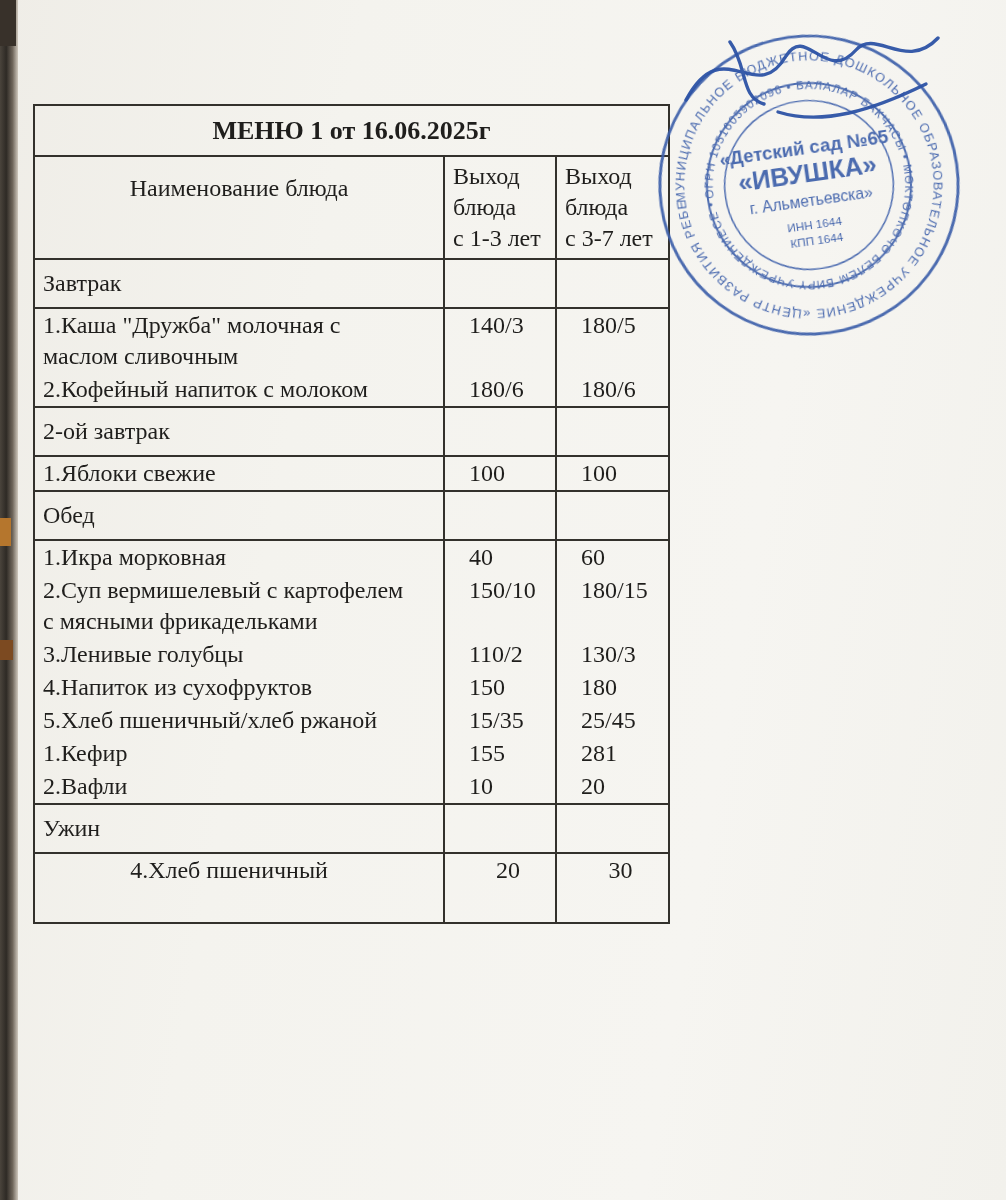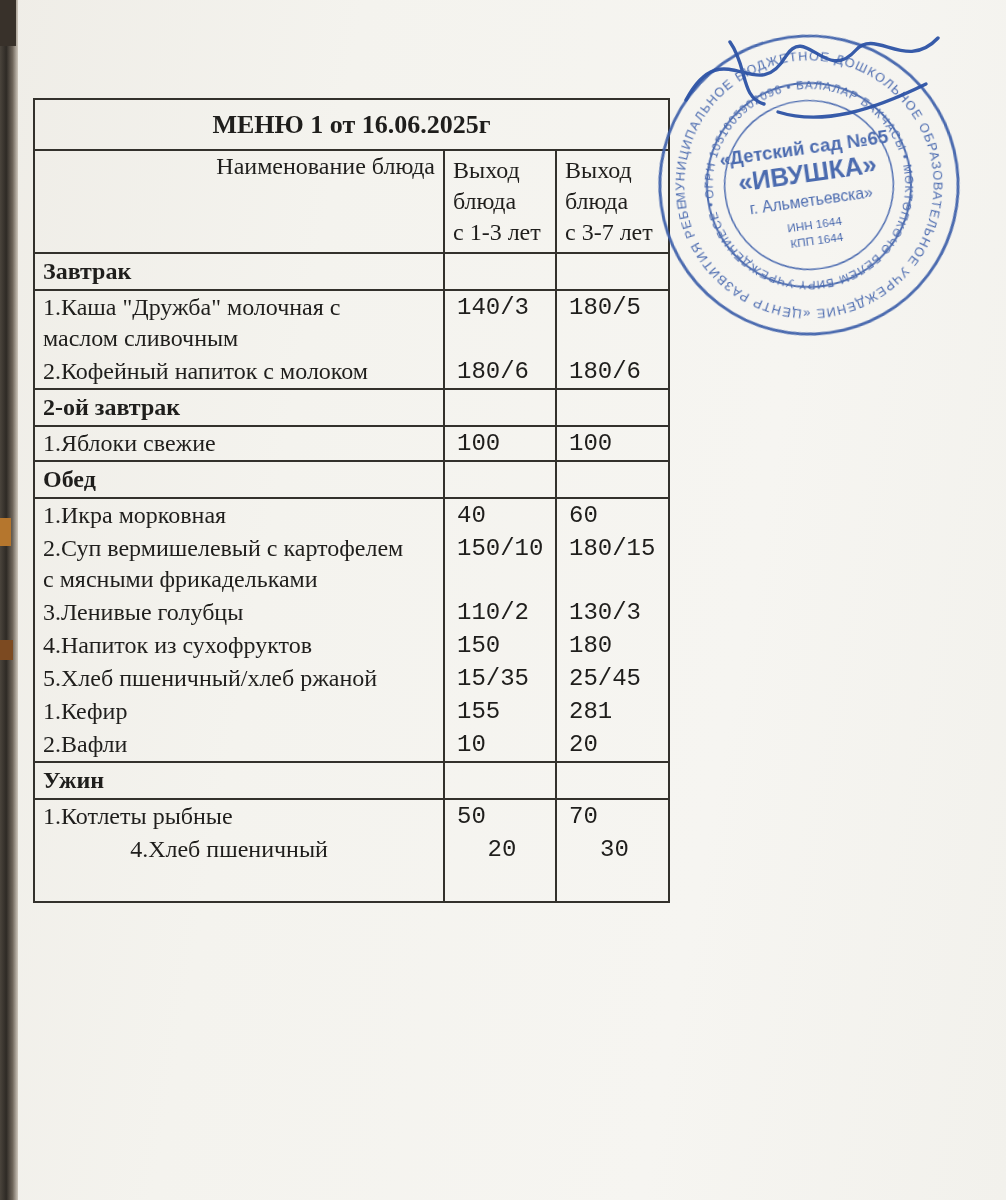--- a/index.html
+++ b/index.html
@@ -16,41 +16,41 @@
   
   .spine{
     position:absolute;left:0;top:0;width:18px;height:100%;
     background:linear-gradient(90deg,#4a443c 0%,#2e2a25 35%,#6f665b 70%,#cfc8bd 100%);
   }
   .spine-mark-a{position:absolute;left:0;top:518px;width:11px;height:28px;background:#b5762d;}
   .spine-mark-b{position:absolute;left:0;top:640px;width:13px;height:20px;background:#7c4a21;}
   .spine-mark-c{position:absolute;left:0;top:0;width:16px;height:46px;background:#38312a;}
 
   table.menu{
-    position:absolute;left:33px;top:98px;
+    position:absolute;left:33px;top:104px;
     width:635px;table-layout:fixed;border-collapse:collapse;
     font-size:24px;line-height:31px;
     border:2px solid #33312c;
   }
   .menu td,.menu th{
     border-left:2px solid #33312c;border-right:2px solid #33312c;
     padding:1px 8px;vertical-align:top;text-align:left;font-weight:normal;
   }
   .title-row td{
     border:2px solid #33312c;text-align:center;font-weight:bold;
     font-size:26px;padding:9px 8px;
   }
   .header-row th{border:2px solid #33312c;padding:4px 8px;}
-  .header-row th:first-child{text-align:right;padding-top:0;}
+  .header-row th:first-child{text-align:center;padding-top:16px;}
   .section-row td{
     border-top:2px solid #33312c;border-bottom:2px solid #33312c;
-    font-weight:bold;padding:2px 8px;
+    font-weight:normal;padding:8px 8px;
   }
   .dish-row td.dish-name{padding:1px 28px 1px 8px;}
-  .dish-row td.dish-val{padding:1px 8px 1px 12px;font-family:Liberation Mono, monospace;}
+  .dish-row td.dish-val{padding:1px 8px 1px 24px;}
   .menu tbody tr:last-child td{padding-bottom:36px;text-align:center;}
 
   .stamp{
     position:absolute;left:652px;top:28px;width:314px;height:314px;
     transform:rotate(-8deg);
     opacity:.93;filter:blur(.3px);
   }
   .signature{
     position:absolute;left:668px;top:12px;width:290px;height:125px;
     opacity:.95;
@@ -157,25 +157,20 @@
     <td class="dish-val">10</td>
     <td class="dish-val">20</td>
   </tr>
 
   <tr class="section-row">
     <td class="section-name">Ужин</td>
     <td></td>
     <td></td>
   </tr>
 
-  <tr class="dish-row">
-    <td class="dish-name">1.Котлеты рыбные</td>
-    <td class="dish-val">50</td>
-    <td class="dish-val">70</td>
-  </tr>
 
 
 
   <tr class="dish-row">
     <td class="dish-name">4.Хлеб пшеничный</td>
     <td class="dish-val">20</td>
     <td class="dish-val">30</td>
   </tr>
 </tbody>
   </table>

